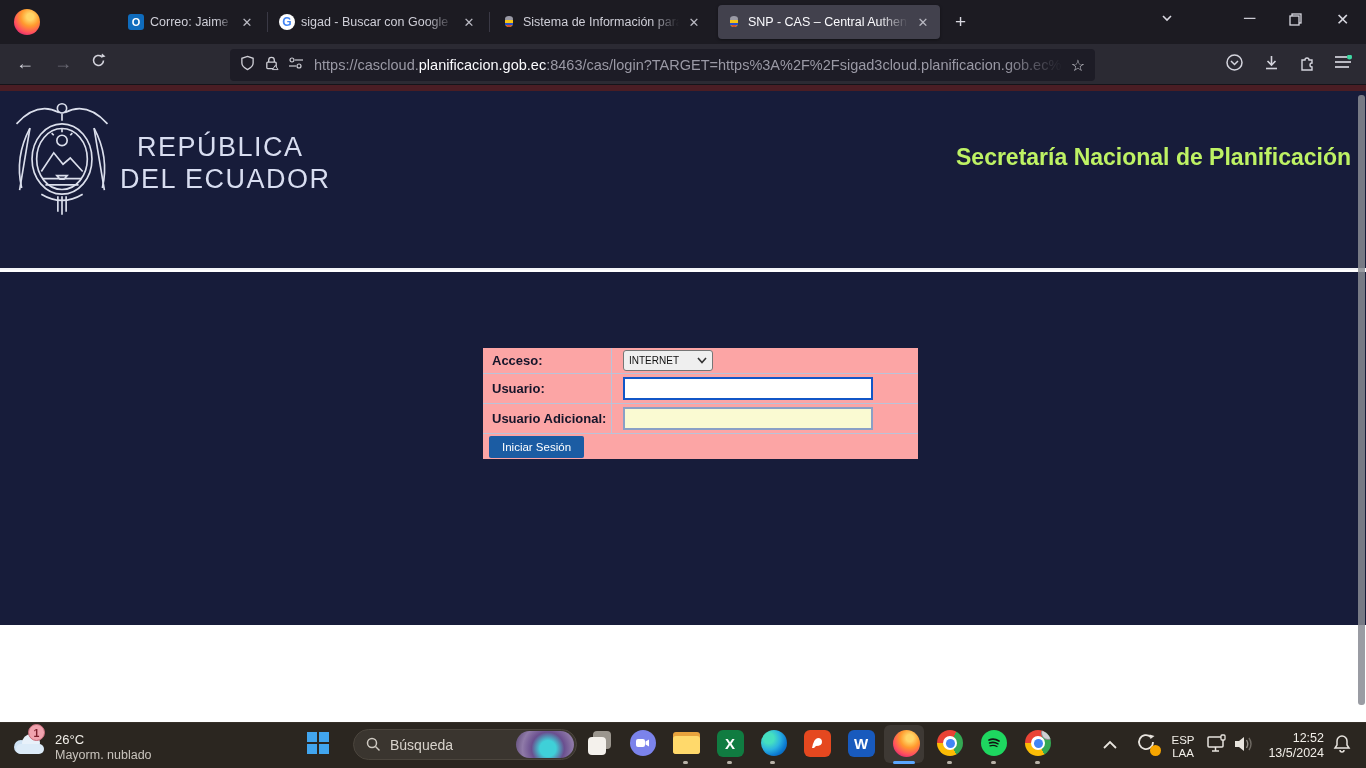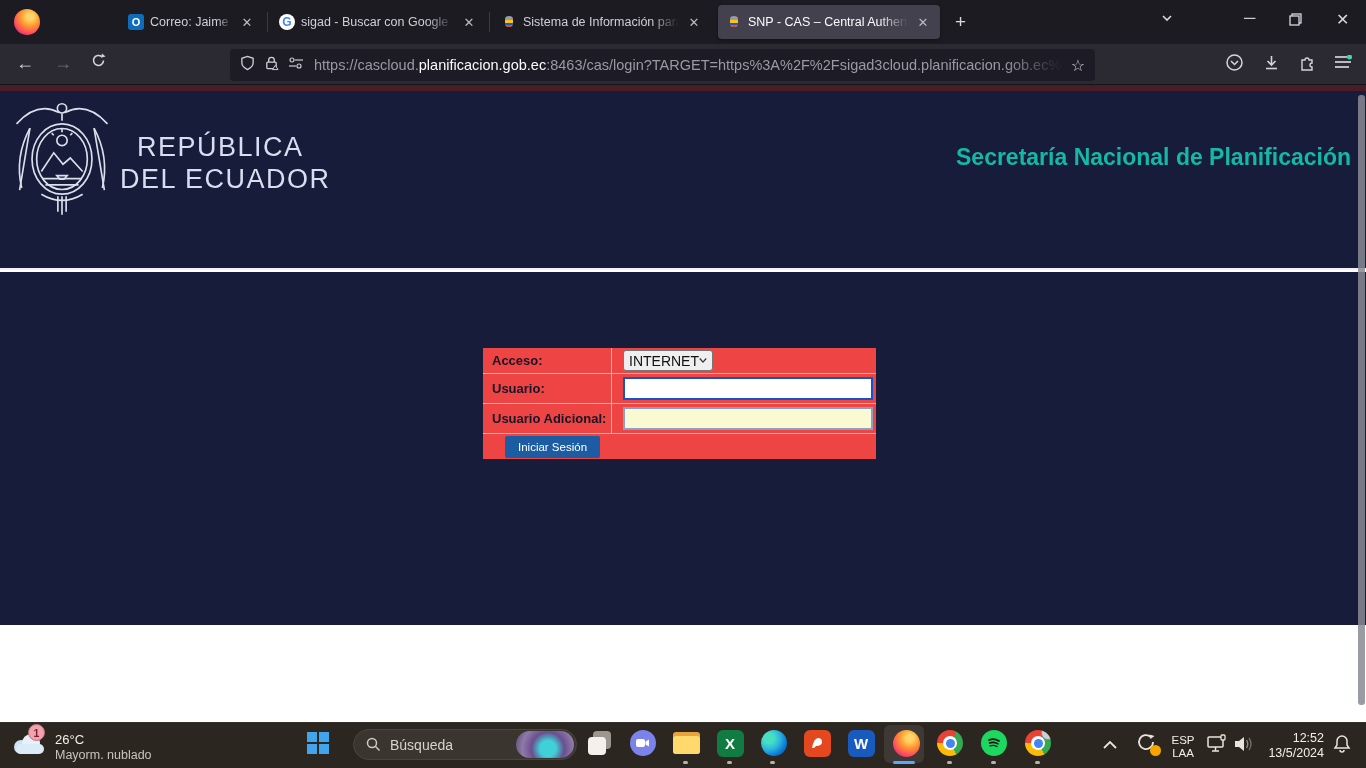--- a/index.html
+++ b/index.html
@@ -34,29 +34,29 @@
   .url-text .domain { color:#fbfbfe; }
   .nav-ic { color:#d4d4dd; font-size:17px; }
   .dim { color:#6b6a75; }
 
   
   .page-header { position:absolute; left:0; top:91px; width:1366px; height:179px; background:#171c3a; border-bottom:2px solid #f2f3f8; }
   .page-body { position:absolute; left:0; top:272px; width:1366px; height:353px; background:#171c3a; }
   .page-footer { position:absolute; left:0; top:625px; width:1366px; height:97px; background:#ffffff; }
 
   .brand-text { color:#d8ddf0; font-size:27px; letter-spacing:1.5px; font-weight:500; line-height:32px; }
-  .org-title { color:#14b8a6; font-size:23px; font-weight:600; }
+  .org-title { color:#bef264; font-size:23px; font-weight:600; }
   .cas-heading { color:#ffffff; font-size:25px; font-weight:bold; letter-spacing:.5px; text-shadow:1px 1px 2px rgba(0,0,0,.65); }
 
-  .login-table { position:absolute; left:483px; top:348px; width:393px; background:#ef4444; }
+  .login-table { position:absolute; left:483px; top:348px; width:435px; background:#fca5a5; }
   .l-row { display:flex; align-items:center; border-bottom:1px solid #b9c3d9; }
   .l-label { width:129px; padding-left:9px; font-size:13px; font-weight:bold; color:#15152a; border-right:1px solid #b9c3d9; align-self:stretch; display:flex; align-items:center; }
   .l-field { flex:1; padding-left:11px; display:flex; align-items:center; }
   .fake-select { width:90px; height:21px; background:#efefef; border:1px solid #767676; border-radius:3px;
-    display:flex; align-items:center; justify-content:space-between; padding:0 5px; font-size:14px; color:#111; }
+    display:flex; align-items:center; justify-content:space-between; padding:0 5px; font-size:10px; color:#111; }
   .inp { width:250px; height:23px; border:2px solid #8aa0c6; background:#fafad2; font-size:13px; font-weight:bold; letter-spacing:1px; padding:0 4px; outline:none; font-family:"Liberation Sans",sans-serif; }
   .inp.focus { border:2px solid #1156c7; background:#ffffff; }
   .btn-login { background:#1b5ca3; color:#fff; font-size:11.5px; border:none; border-radius:2px; padding:5px 13px; font-family:"Liberation Sans",sans-serif; }
 
   .pg-scrollbar { position:absolute; right:1px; top:95px; width:7px; height:610px; background:#888b93; border-radius:3px; opacity:.85; }
 
   
   .taskbar { position:absolute; left:0; top:722px; width:1366px; height:46px; background:#2b2620; border-top:1px solid #363029; }
   .tb-icon { position:absolute; top:728px; width:30px; height:30px; display:flex; align-items:center; justify-content:center; }
   .run-dot { position:absolute; top:761px; width:5px; height:3px; border-radius:2px; background:#b8b2a8; }
@@ -269,21 +269,21 @@
       <div class="l-field">
           <input class="inp focus" type="text" style="">
         </div>
     </div>
     <div class="l-row" style="height:30px;">
       <div class="l-label">Usuario Adicional:</div>
       <div class="l-field">
           <input class="inp" type="text" style="">
         </div>
     </div>
-    <div style="height:25px;display:flex;align-items:center;padding-left:22px;">
+    <div style="height:25px;display:flex;align-items:center;padding-left:6px;">
       <button class="btn-login">Iniciar Sesión</button>
     </div>
   </div>
 
   <div class="page-footer">
     
     
   </div>
 
   <div class="pg-scrollbar"></div>

